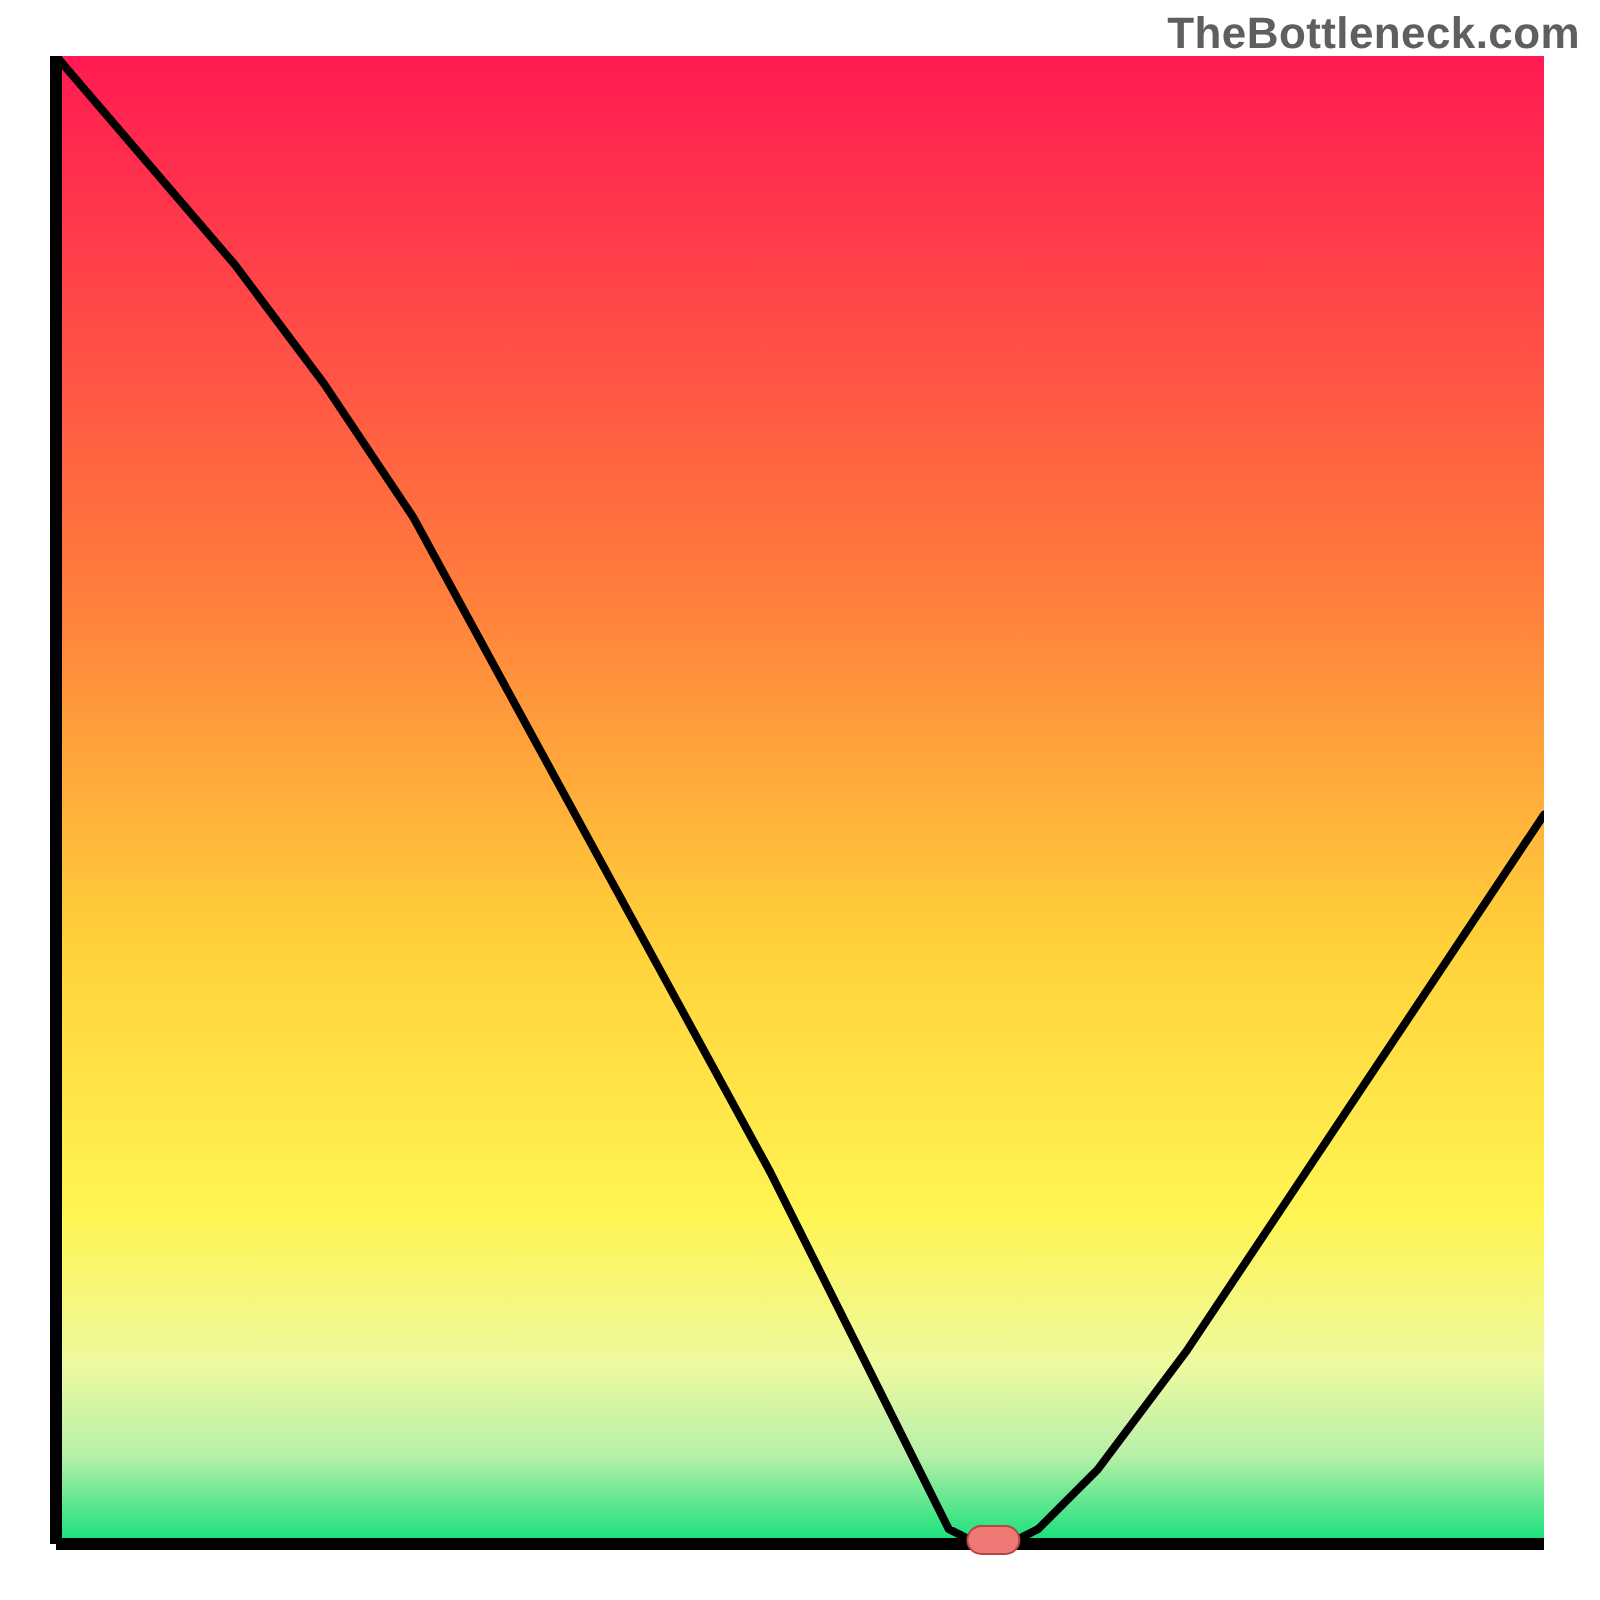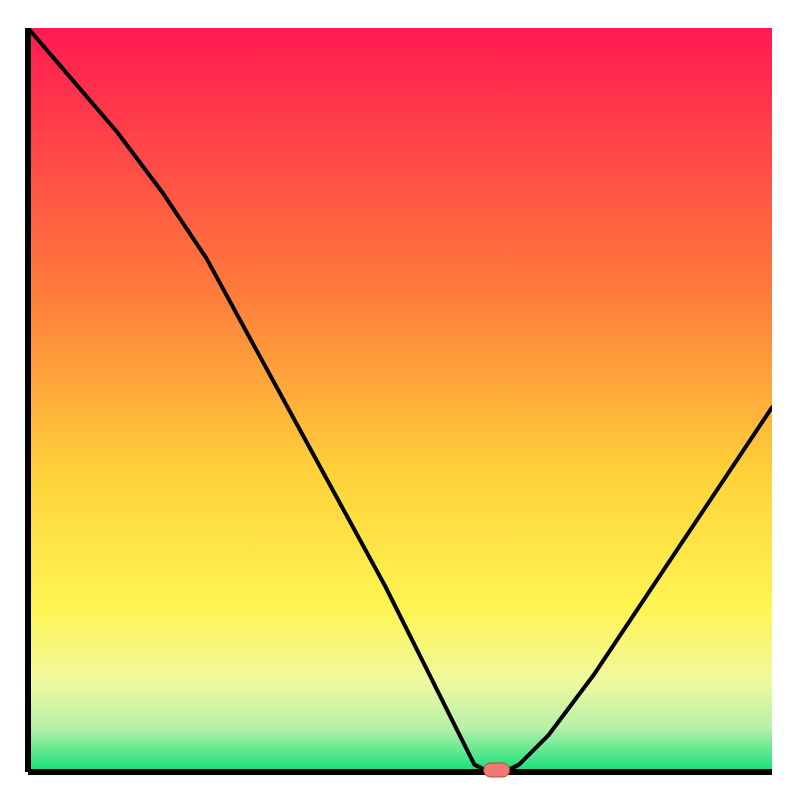--- a/index.html
+++ b/index.html
@@ -32,20 +32,21 @@
     left: 0;
     width: 800px;
     height: 800px;
   }
 </style>
 </head>
 <body>
 
 <div class="frame">
 
+  <div class="watermark">TheBottleneck.com</div>
 
   <svg class="plot" viewBox="0 0 800 800" preserveAspectRatio="none">
     <defs>
       <linearGradient id="bg-grad" x1="0" y1="0" x2="0" y2="1">
         <stop id="g0" offset="0%" stop-color="#ff1a52"></stop>
         <stop id="g1" offset="35%" stop-color="#ff7a3c"></stop>
         <stop id="g2" offset="60%" stop-color="#ffd23a"></stop>
         <stop id="g3" offset="78%" stop-color="#fff553"></stop>
         <stop id="g4" offset="88%" stop-color="#eef9a0"></stop>
         <stop id="g5" offset="94%" stop-color="#b8f0a8"></stop>

